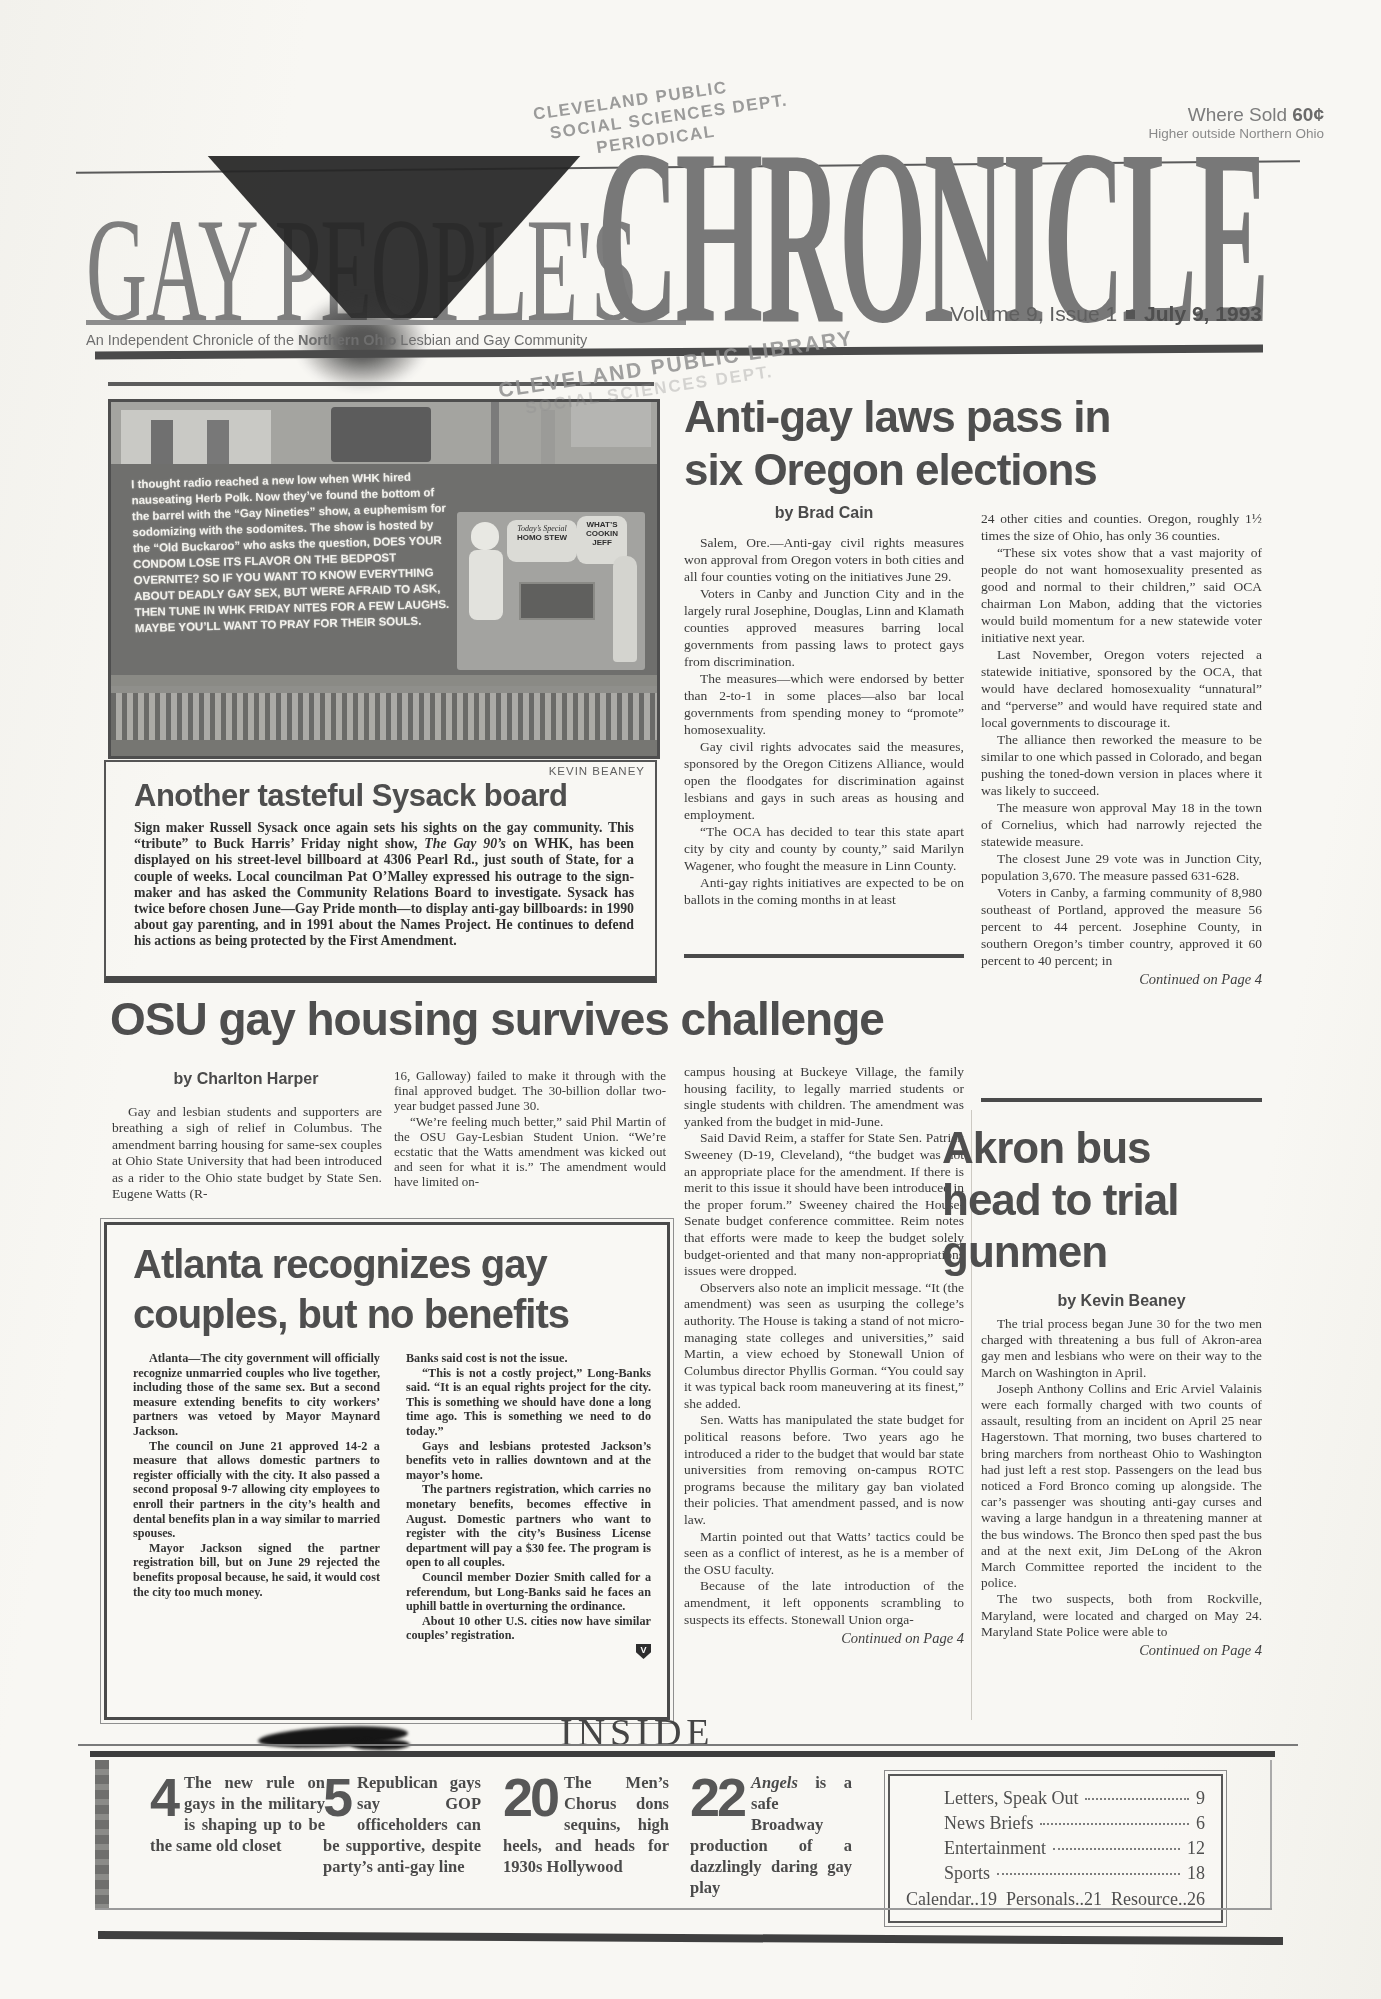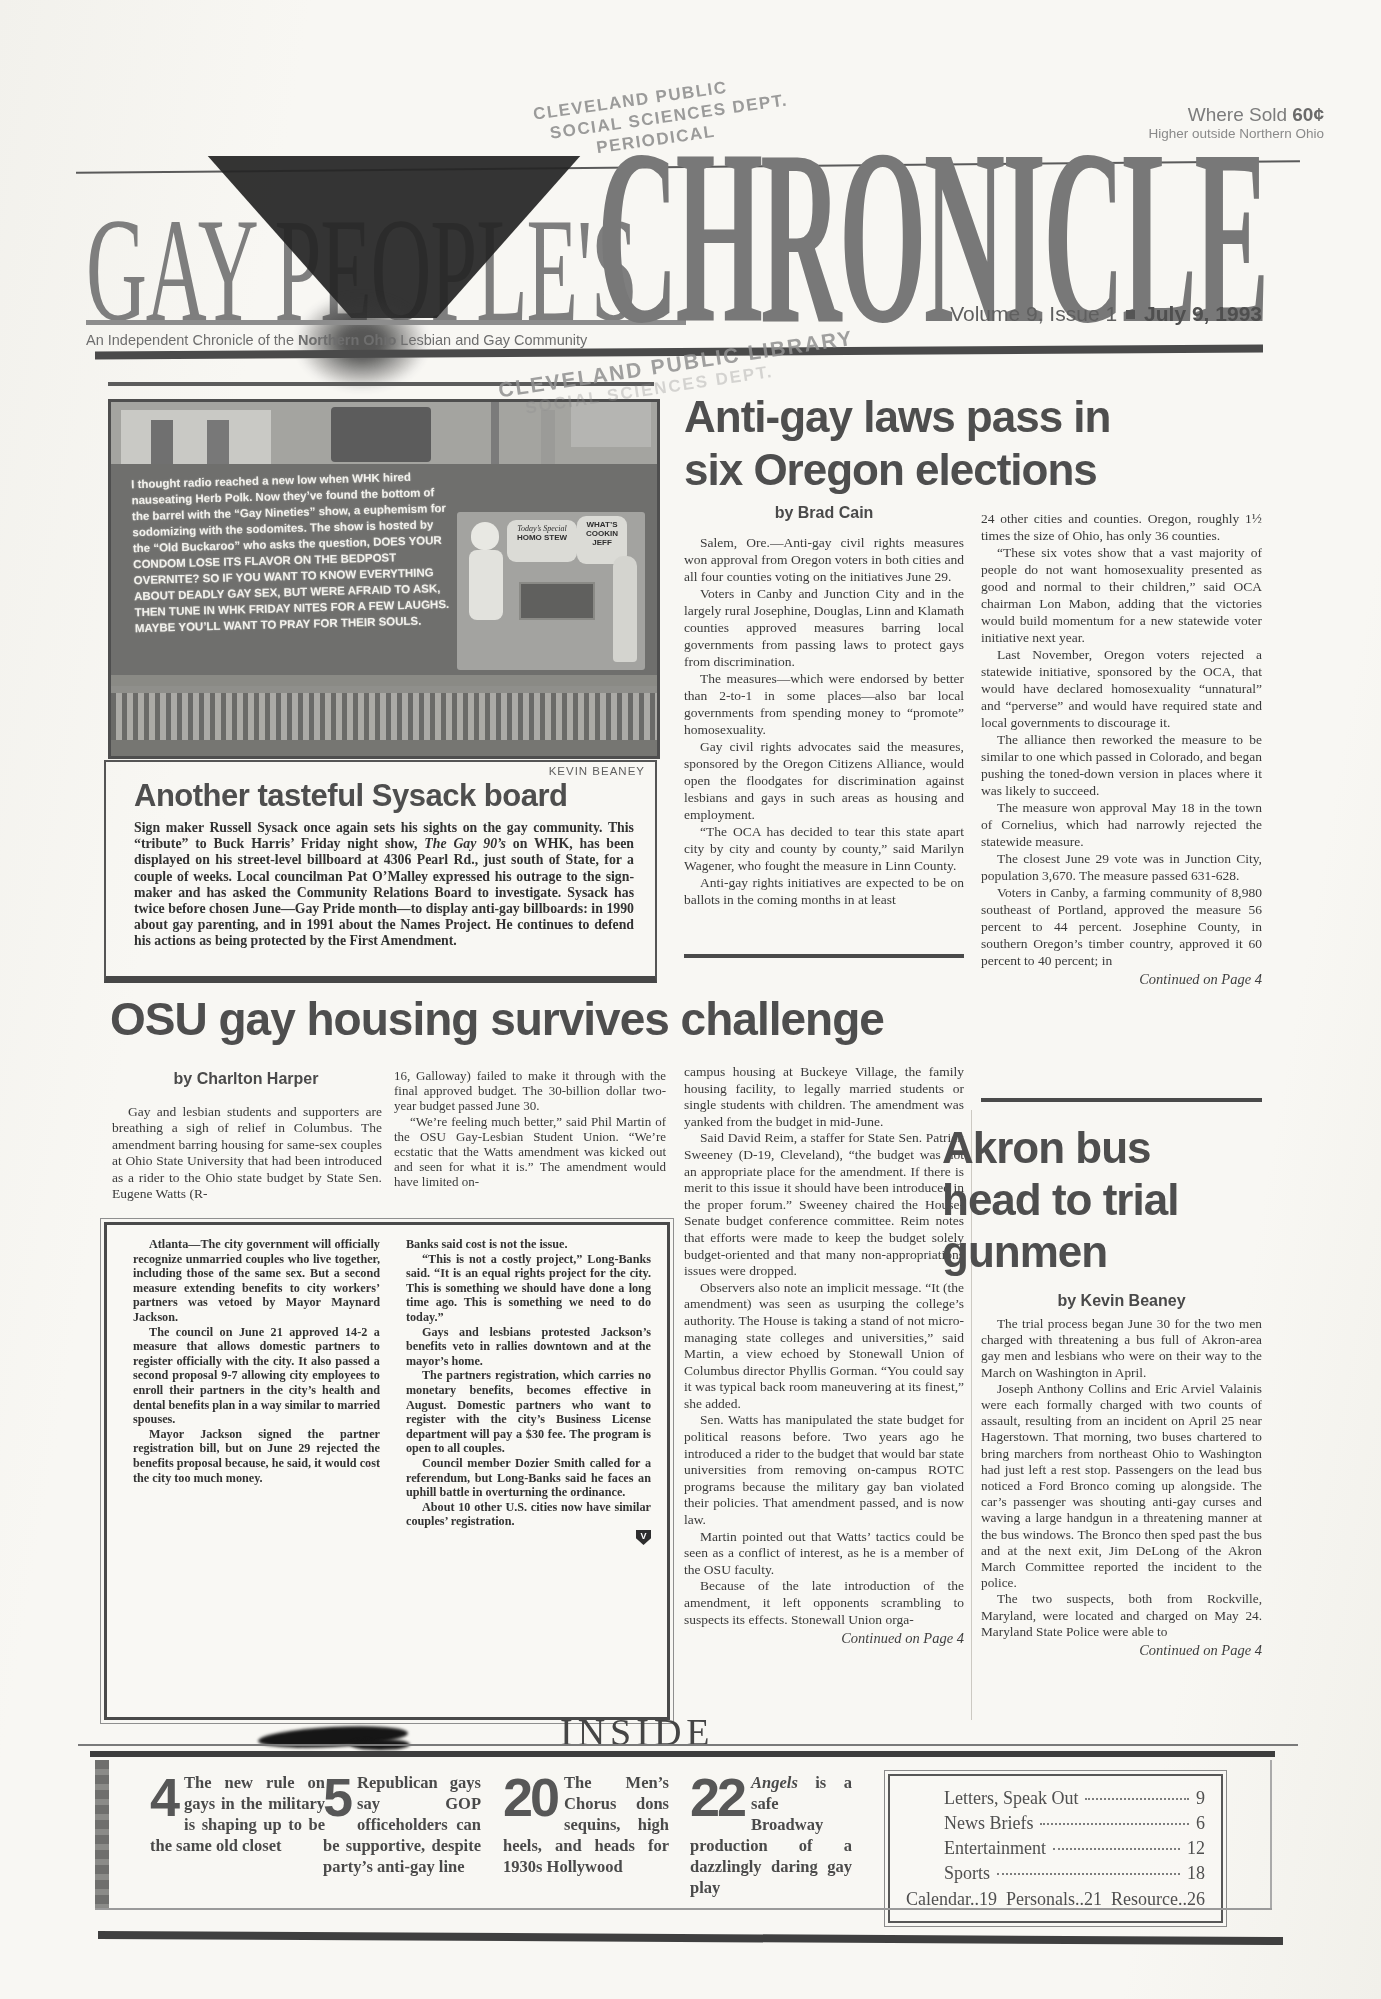--- a/index.html
+++ b/index.html
@@ -195,20 +195,24 @@
     <p class="noindent">campus housing at Buckeye Village, the family housing facility, to legally married students or single students with children. The amendment was yanked from the budget in mid-June.</p>
     <p>Said David Reim, a staffer for State Sen. Patrick Sweeney (D-19, Cleveland), “the budget was not an appropriate place for the amendment. If there is merit to this issue it should have been introduced in the proper forum.” Sweeney chaired the House-Senate budget conference committee. Reim notes that efforts were made to keep the budget solely budget-oriented and that many non-appropriations issues were dropped.</p>
     <p>Observers also note an implicit message. “It (the amendment) was seen as usurping the college’s authority. The House is taking a stand of not micro-managing state colleges and universities,” said Martin, a view echoed by Stonewall Union of Columbus director Phyllis Gorman. “You could say it was typical back room maneuvering at its finest,” she added.</p>
     <p>Sen. Watts has manipulated the state budget for political reasons before. Two years ago he introduced a rider to the budget that would bar state universities from removing on-campus ROTC programs because the military gay ban violated their policies. That amendment passed, and is now law.</p>
     <p>Martin pointed out that Watts’ tactics could be seen as a conflict of interest, as he is a member of the OSU faculty.</p>
     <p>Because of the late introduction of the amendment, it left opponents scrambling to suspects its effects. Stonewall Union orga-</p>
     <div class="continued">Continued on Page 4</div>
   </div>
 
   <div class="abs atlanta-box">
+    <div class="headline" style="margin:14px 0 0 26px;font-size:40px;line-height:50px;">
+      <div>Atlanta recognizes gay</div>
+      <div>couples, but no benefits</div>
+    </div>
     <div style="display:flex;gap:26px;padding:12px 16px 0 26px;">
       <div class="bodycol" style="width:254px;">
         <p>Atlanta—The city government will officially recognize unmarried couples who live together, including those of the same sex. But a second measure extending benefits to city workers’ partners was vetoed by Mayor Maynard Jackson.</p>
         <p>The council on June 21 approved 14-2 a measure that allows domestic partners to register officially with the city. It also passed a second proposal 9-7 allowing city employees to enroll their partners in the city’s health and dental benefits plan in a way similar to married spouses.</p>
         <p>Mayor Jackson signed the partner registration bill, but on June 29 rejected the benefits proposal because, he said, it would cost the city too much money.</p>
       </div>
       <div class="bodycol" style="width:252px;">
         <p class="noindent">Banks said cost is not the issue.</p>
         <p>“This is not a costly project,” Long-Banks said. “It is an equal rights project for the city. This is something we should have done a long time ago. This is something we need to do today.”</p>
         <p>Gays and lesbians protested Jackson’s benefits veto in rallies downtown and at the mayor’s home.</p>

